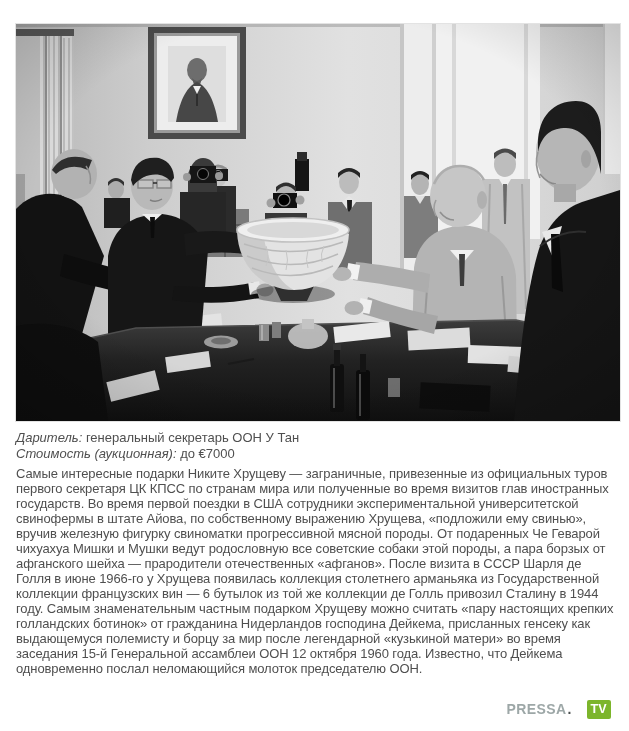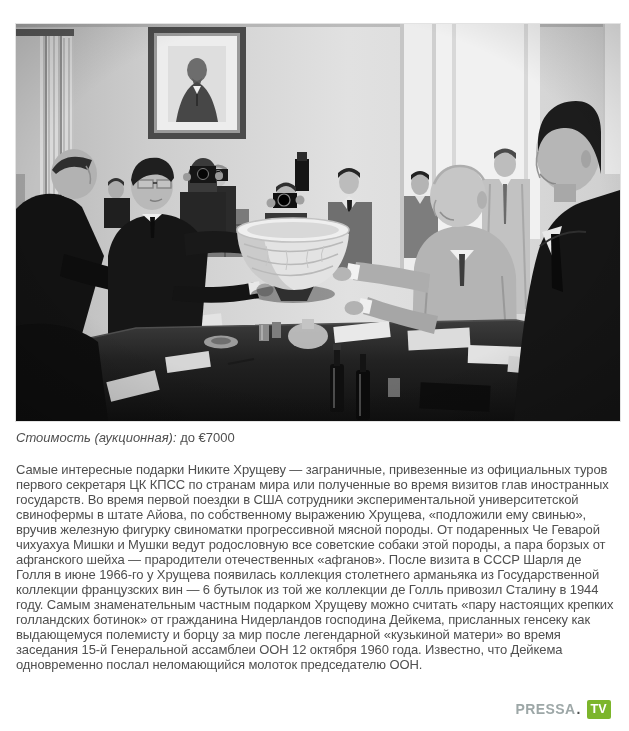--- a/index.html
+++ b/index.html
@@ -14,35 +14,35 @@
     letter-spacing:0.1px;line-height:16px;
   }
   .photo-frame{
     width:604px;height:397px;overflow:hidden;background:#d8d8d8;
     box-shadow:0 0 0 1px #e3e3e3;
   }
   .photo-frame svg{display:block;}
   .caption{margin-top:9px;font-size:13px;line-height:16px;color:#4f4f4f;}
   .cap-label{font-style:italic;}
   .body-text{
-    margin-top:16px;width:600px;font-size:13px;line-height:15px;color:#4f4f4f;
+    margin-top:4px;width:600px;font-size:13px;line-height:15px;color:#4f4f4f;
     text-align:left;letter-spacing:-0.1px;
   }
   .watermark{
     position:absolute;right:18px;top:700px;display:flex;align-items:center;
     font-weight:bold;line-height:1;user-select:none;
   }
   .wm-brand{
     color:#95a0a0;font-size:14px;letter-spacing:0.4px;opacity:0.92;
     text-shadow:0 0 2px #ffffff,0 0 2px #ffffff;
   }
   .wm-dot{color:#4a4f4f;font-size:14px;margin:0 0 0 1px;text-shadow:0 0 2px #fff;}
   .wm-box{
     background:#7cb52b;color:#ffffff;font-size:12.5px;padding:3px 4px 3px 3px;
-    margin-left:7px;border-radius:2px;letter-spacing:0.3px;
+    margin-left:16px;border-radius:2px;letter-spacing:0.3px;
   }
 </style>
 </head>
 <body>
 
 <div class="article">
 
 
   <div class="photo-frame">
 
@@ -292,20 +292,24 @@
       </g>
 
       <path d="M0,302 C30,296 62,302 82,318 L92,397 L0,397 Z" fill="#0e0e0e"></path>
 
       <rect x="0" y="0" width="604" height="397" fill="url(#vign)"></rect>
     </svg>
   </div>
 
   <div class="caption">
     <div>
+      <span class="cap-label">Даритель:</span>
+      <span>генеральный секретарь ООН У Тан</span>
+    </div>
+    <div>
       <span class="cap-label">Стоимость (аукционная):</span>
       <span>до €7000</span>
     </div>
   </div>
 
   <p class="body-text">Самые интересные подарки Никите Хрущеву — заграничные, привезенные из официальных туров первого секретаря ЦК КПСС по странам мира или полученные во время визитов глав иностранных государств. Во время первой поездки в США сотрудники экспериментальной университетской свинофермы в штате Айова, по собственному выражению Хрущева, «подложили ему свинью», вручив железную фигурку свиноматки прогрессивной мясной породы. От подаренных Че Геварой чихуахуа Мишки и Мушки ведут родословную все советские собаки этой породы, а пара борзых от афганского шейха — прародители отечественных «афганов». После визита в СССР Шарля де Голля в июне 1966-го у Хрущева появилась коллекция столетнего арманьяка из Государственной коллекции французских вин — 6 бутылок из той же коллекции де Голль привозил Сталину в 1944 году. Самым знаменательным частным подарком Хрущеву можно считать «пару настоящих крепких голландских ботинок» от гражданина Нидерландов господина Дейкема, присланных генсеку как выдающемуся полемисту и борцу за мир после легендарной «кузькиной матери» во время заседания 15-й Генеральной ассамблеи ООН 12 октября 1960 года. Известно, что Дейкема одновременно послал неломающийся молоток председателю ООН.</p>
 
   <div class="watermark">
     <span class="wm-brand">PRESSA</span>
     <span class="wm-dot">.</span>

